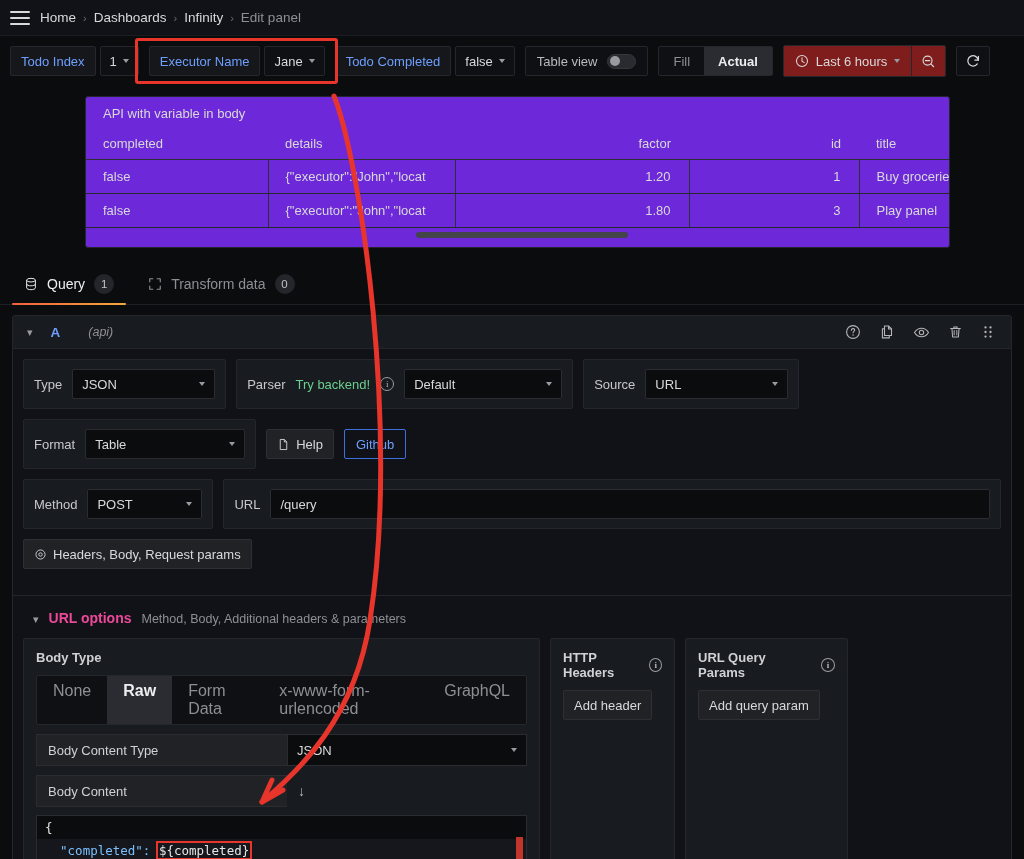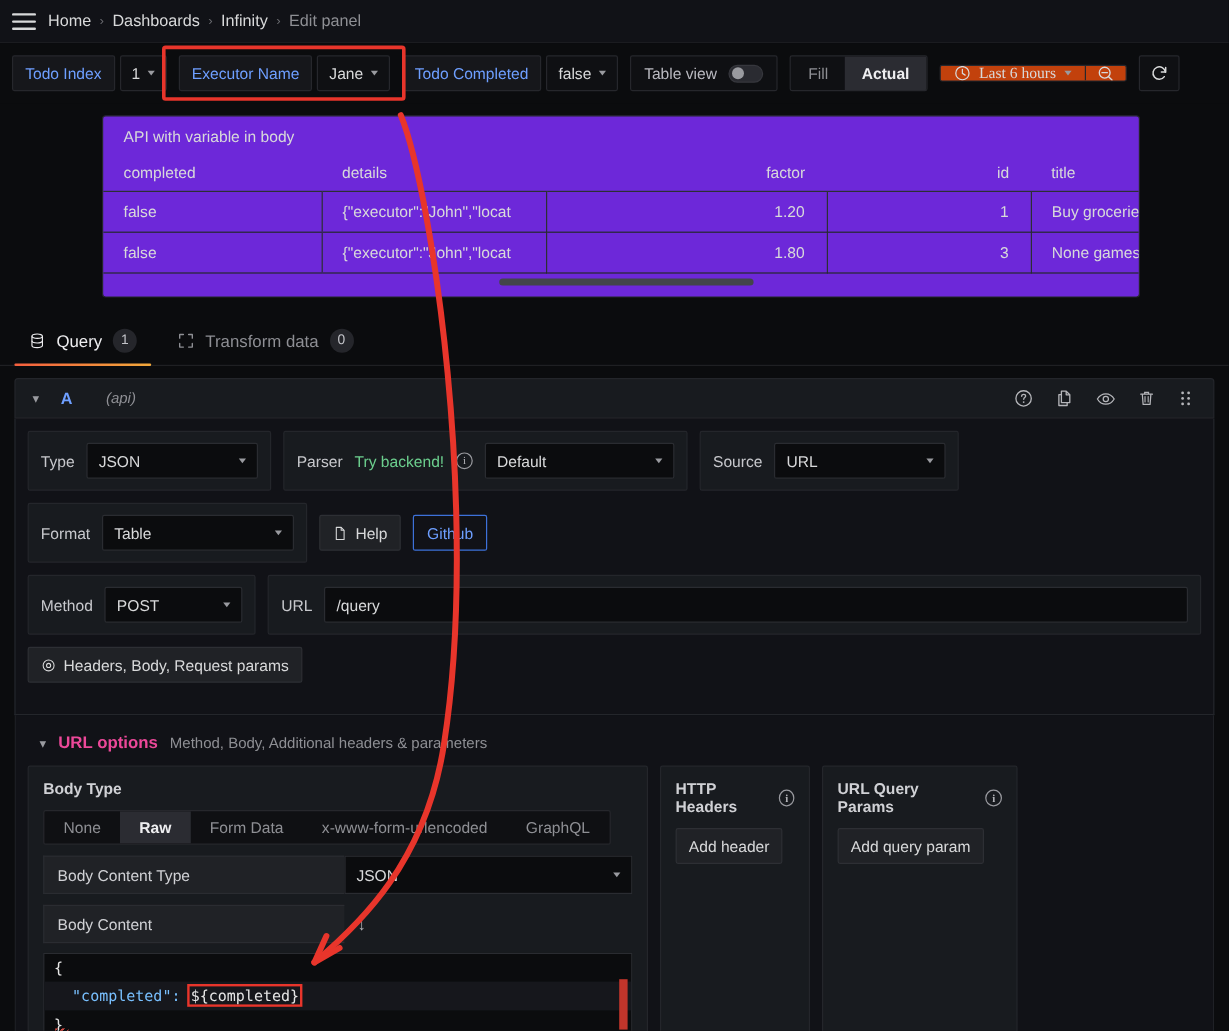--- a/index.html
+++ b/index.html
@@ -53,21 +53,21 @@
     background: #0f1013; border: 1px solid #26272c; border-radius: 2px;
     font-size: 13px; color: #b9b9c0; cursor: pointer; white-space: nowrap;
   }
   .toggle { width: 29px; height: 15px; border-radius: 8px; background: #2a2b31; border: 1px solid #36373d; position: relative; }
   .toggle::after { content:''; position:absolute; left:2px; top:1.5px; width:10px; height:10px; border-radius:50%; background:#9a9ba0; }
 
   .segmented { height: 30px; display: flex; background: #0f1013; border: 1px solid #26272c; border-radius: 2px; overflow: hidden; }
   .seg { padding: 0 14px; display: flex; align-items: center; font-size: 13px; color: #8e8f94; cursor: pointer; }
   .seg.active { background: #2b2c32; color: #eeeef0; font-weight: 600; }
 
-  .timegroup { height: 14px; display: flex; background: #c2410c; border: 1px solid #26272c; border-radius: 2px; overflow: hidden; font-family: Liberation Serif, serif; }
+  .timegroup { height: 32px; display: flex; background: #7f1d1d; border: 1px solid #26272c; border-radius: 2px; overflow: hidden; }
   .timebtn { display: flex; align-items: center; gap: 7px; padding: 0 11px; font-size: 13px; color: #d8d9da; cursor: pointer; white-space: nowrap; }
   .timebtn.icononly { padding: 0 9px; border-left: 1px solid #26272c; }
   .iconbtn-sq {
     height: 30px; width: 34px; display:flex; align-items:center; justify-content:center;
     background: #0f1013; border: 1px solid #26272c; border-radius: 2px; cursor: pointer;
   }
   svg.ic { display: block; }
 
   
   .annot-box {
@@ -161,21 +161,21 @@
   .secsub { font-size: 12.5px; color: #8e8f94; }
 
   .optcols { display: flex; gap: 10px; align-items: stretch; }
   .optcard { background: #181b1f; border: 1px solid #24262b; border-radius: 2px; padding: 11px 12px; }
   .optcard.body { width: 517px; }
   .optcard.headers { width: 125px; }
   .optcard.params { width: 163px; }
   .optlabel { font-size: 13px; color: #d0d1d5; font-weight: 600; margin-bottom: 10px; display: flex; align-items: center; gap: 7px; }
 
   .radiogroup { display: flex; background: #0f1013; border: 1px solid #26272c; border-radius: 2px; overflow: hidden; width: fit-content; }
-  .radio { padding: 6px 16px; font-size: 13px; color: #8e8f94; cursor: pointer; }
+  .radio { padding: 6px 16px; font-size: 16px; color: #8e8f94; cursor: pointer; }
   .radio.active { background: #2b2c32; color: #eeeef0; font-weight: 600; }
 
   .kvrow { display: flex; align-items: stretch; margin-top: 9px; }
   .kvlabel {
     width: 251px; background: #202226; border: 1px solid #2a2c31; border-right: none;
     display: flex; align-items: center; padding: 0 11px; font-size: 13px; color: #d0d1d5; height: 32px;
   }
   .kvselect {
     flex: 1; background: #0b0c0e; border: 1px solid #2a2c31; height: 32px;
     display: flex; align-items: center; justify-content: space-between; padding: 0 9px;
@@ -299,21 +299,21 @@
         <td class="cell-border">{"executor":"John","locat</td>
         <td class="num cell-r">1.20</td>
         <td class="num cell-r">1</td>
         <td>Buy groceries</td>
       </tr>
       <tr>
         <td>false</td>
         <td class="cell-border">{"executor":"John","locat</td>
         <td class="num cell-r">1.80</td>
         <td class="num cell-r">3</td>
-        <td>None games</td>
+        <td>Play panel</td>
       </tr>
     </tbody>
   </table>
   <div class="hscroll"></div>
 </div>
 
 <div class="tabs">
   <div class="tab active">
     <svg class="ic" width="14" height="14" viewBox="0 0 16 16">
       <ellipse cx="8" cy="3.6" rx="5" ry="2.1" fill="none" stroke="#eeeef0" stroke-width="1.1"></ellipse>

